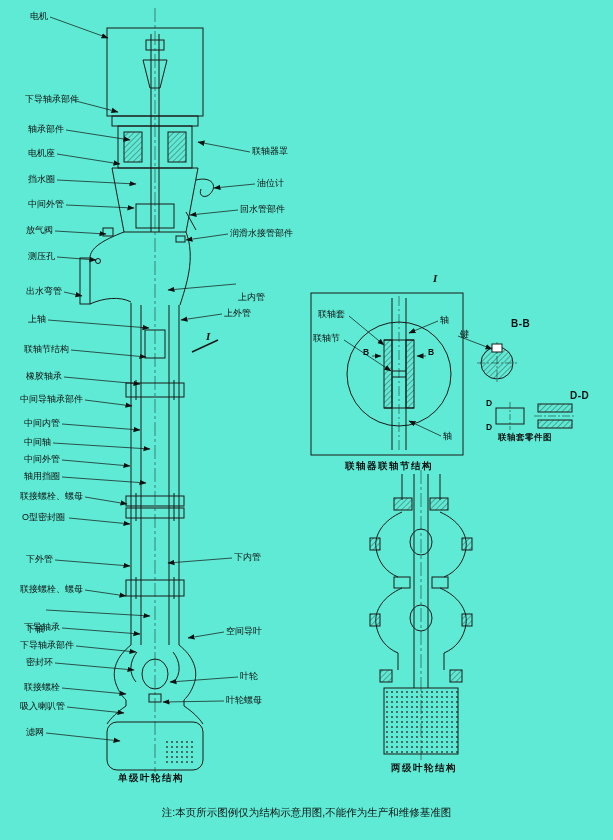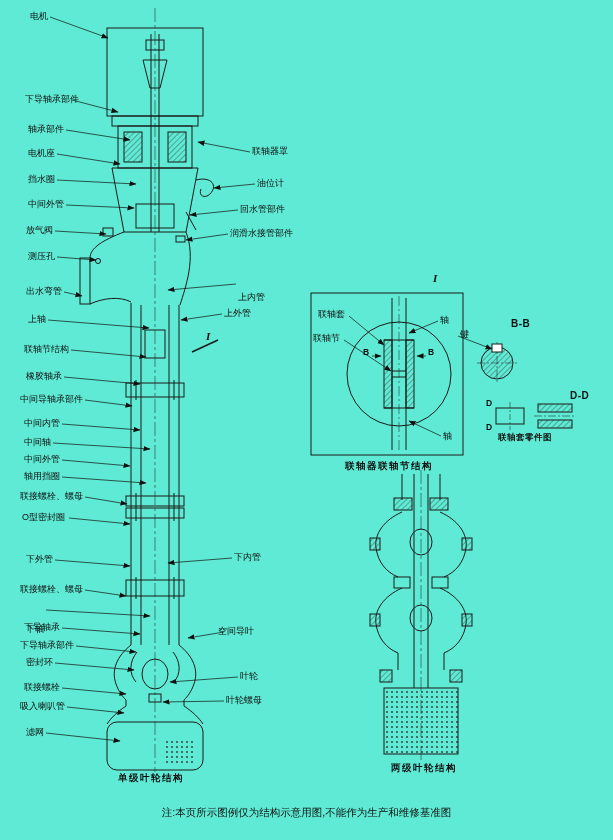--- a/index.html
+++ b/index.html
@@ -259,21 +259,21 @@
   <div class="lbl" style="left:20px;top:701px">吸入喇叭管</div>
   <div class="lbl" style="left:26px;top:727px">滤网</div>
 
   <div class="lbl" style="left:252px;top:146px">联轴器罩</div>
   <div class="lbl" style="left:257px;top:178px">油位计</div>
   <div class="lbl" style="left:240px;top:204px">回水管部件</div>
   <div class="lbl" style="left:230px;top:228px">润滑水接管部件</div>
   <div class="lbl" style="left:238px;top:292px">上内管</div>
   <div class="lbl" style="left:224px;top:308px">上外管</div>
   <div class="lbl" style="left:234px;top:552px">下内管</div>
-  <div class="lbl" style="left:218px;top:626px">空间导叶</div>
+  <div class="lbl" style="left:226px;top:626px">空间导叶</div>
   <div class="lbl" style="left:240px;top:671px">叶轮</div>
   <div class="lbl" style="left:226px;top:695px">叶轮螺母</div>
 
   <div class="marker" style="left:206px;top:330px">I</div>
   <div class="marker" style="left:433px;top:272px">I</div>
   <div class="cutletter" style="left:363px;top:347px">B</div>
   <div class="cutletter" style="left:428px;top:347px">B</div>
   <div class="cutletter" style="left:486px;top:398px">D</div>
   <div class="cutletter" style="left:486px;top:422px">D</div>
   <div class="secttl" style="left:482px;top:318px">B-B</div>

